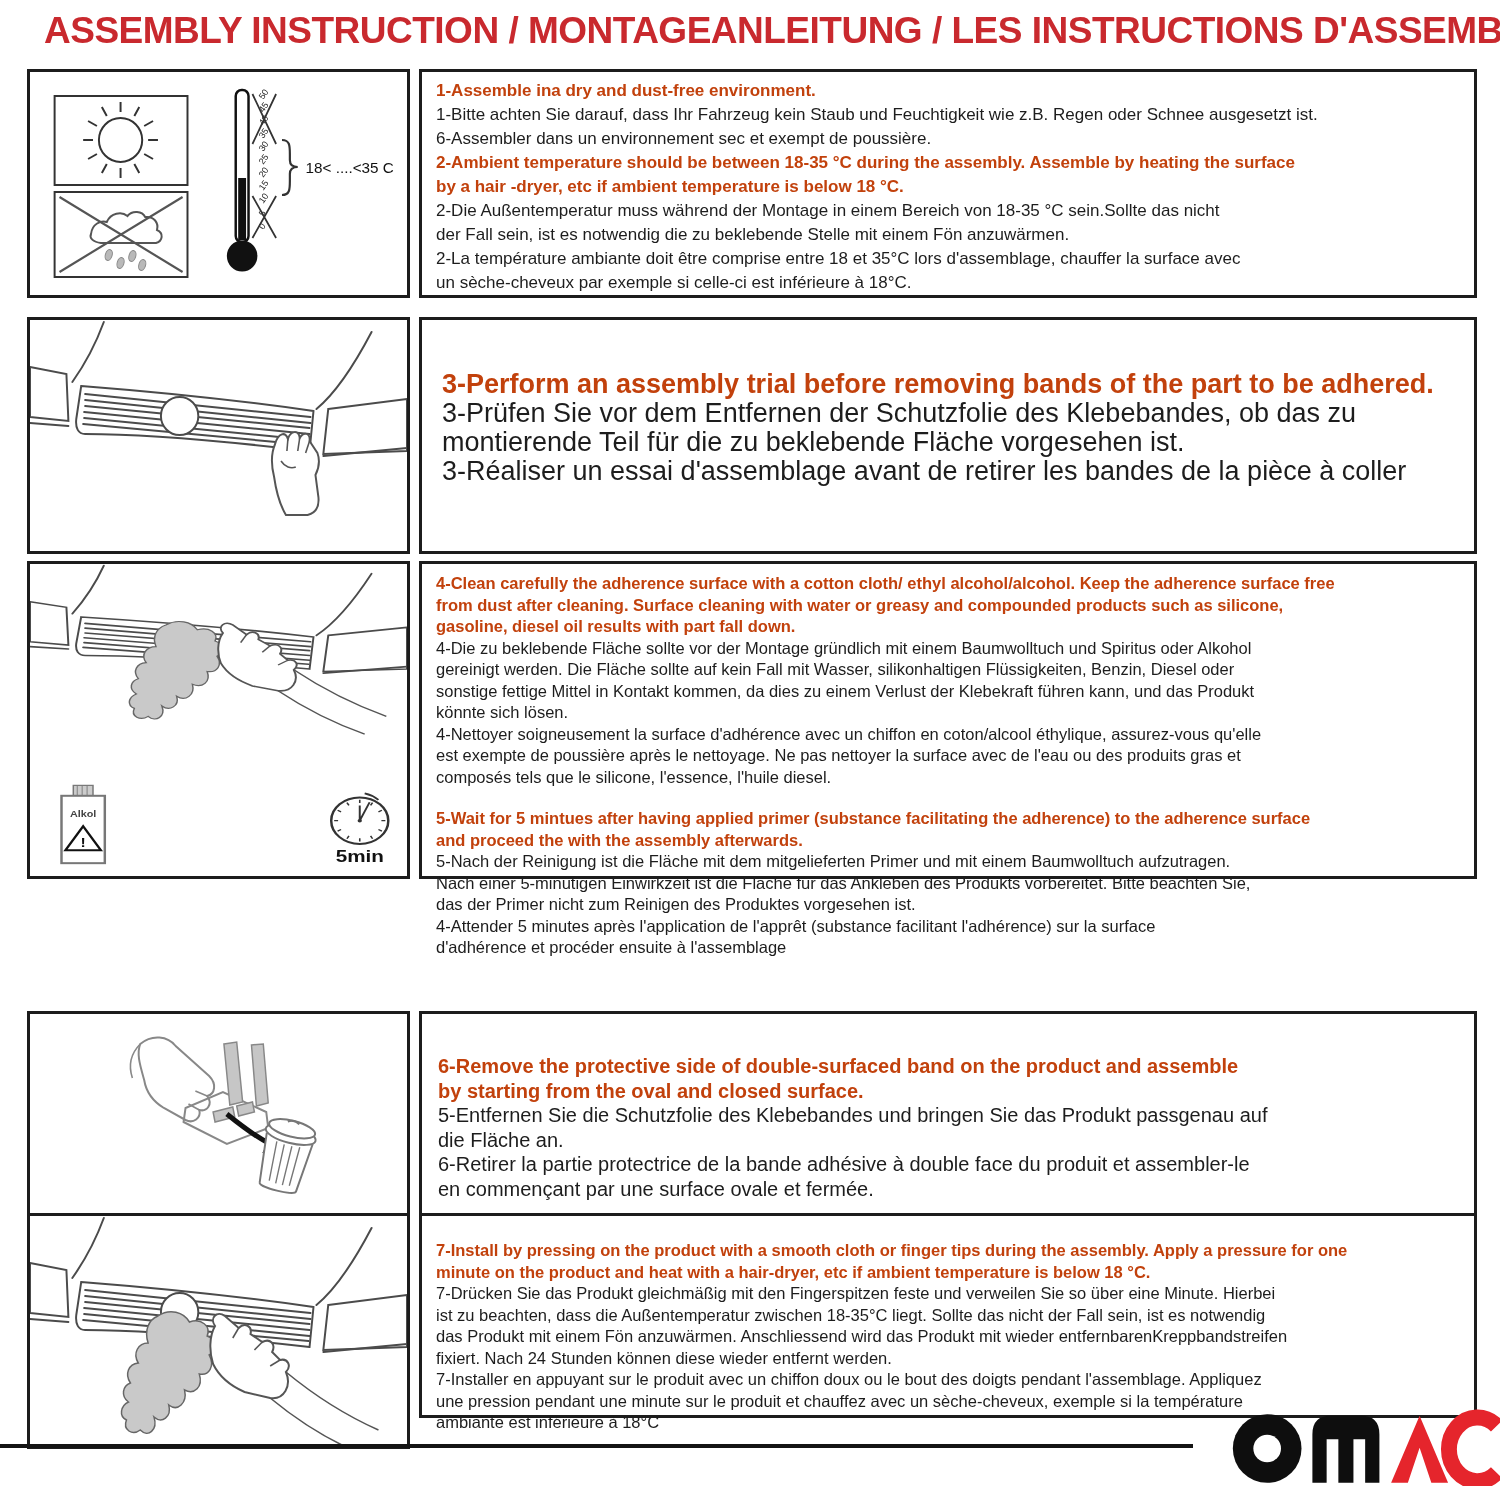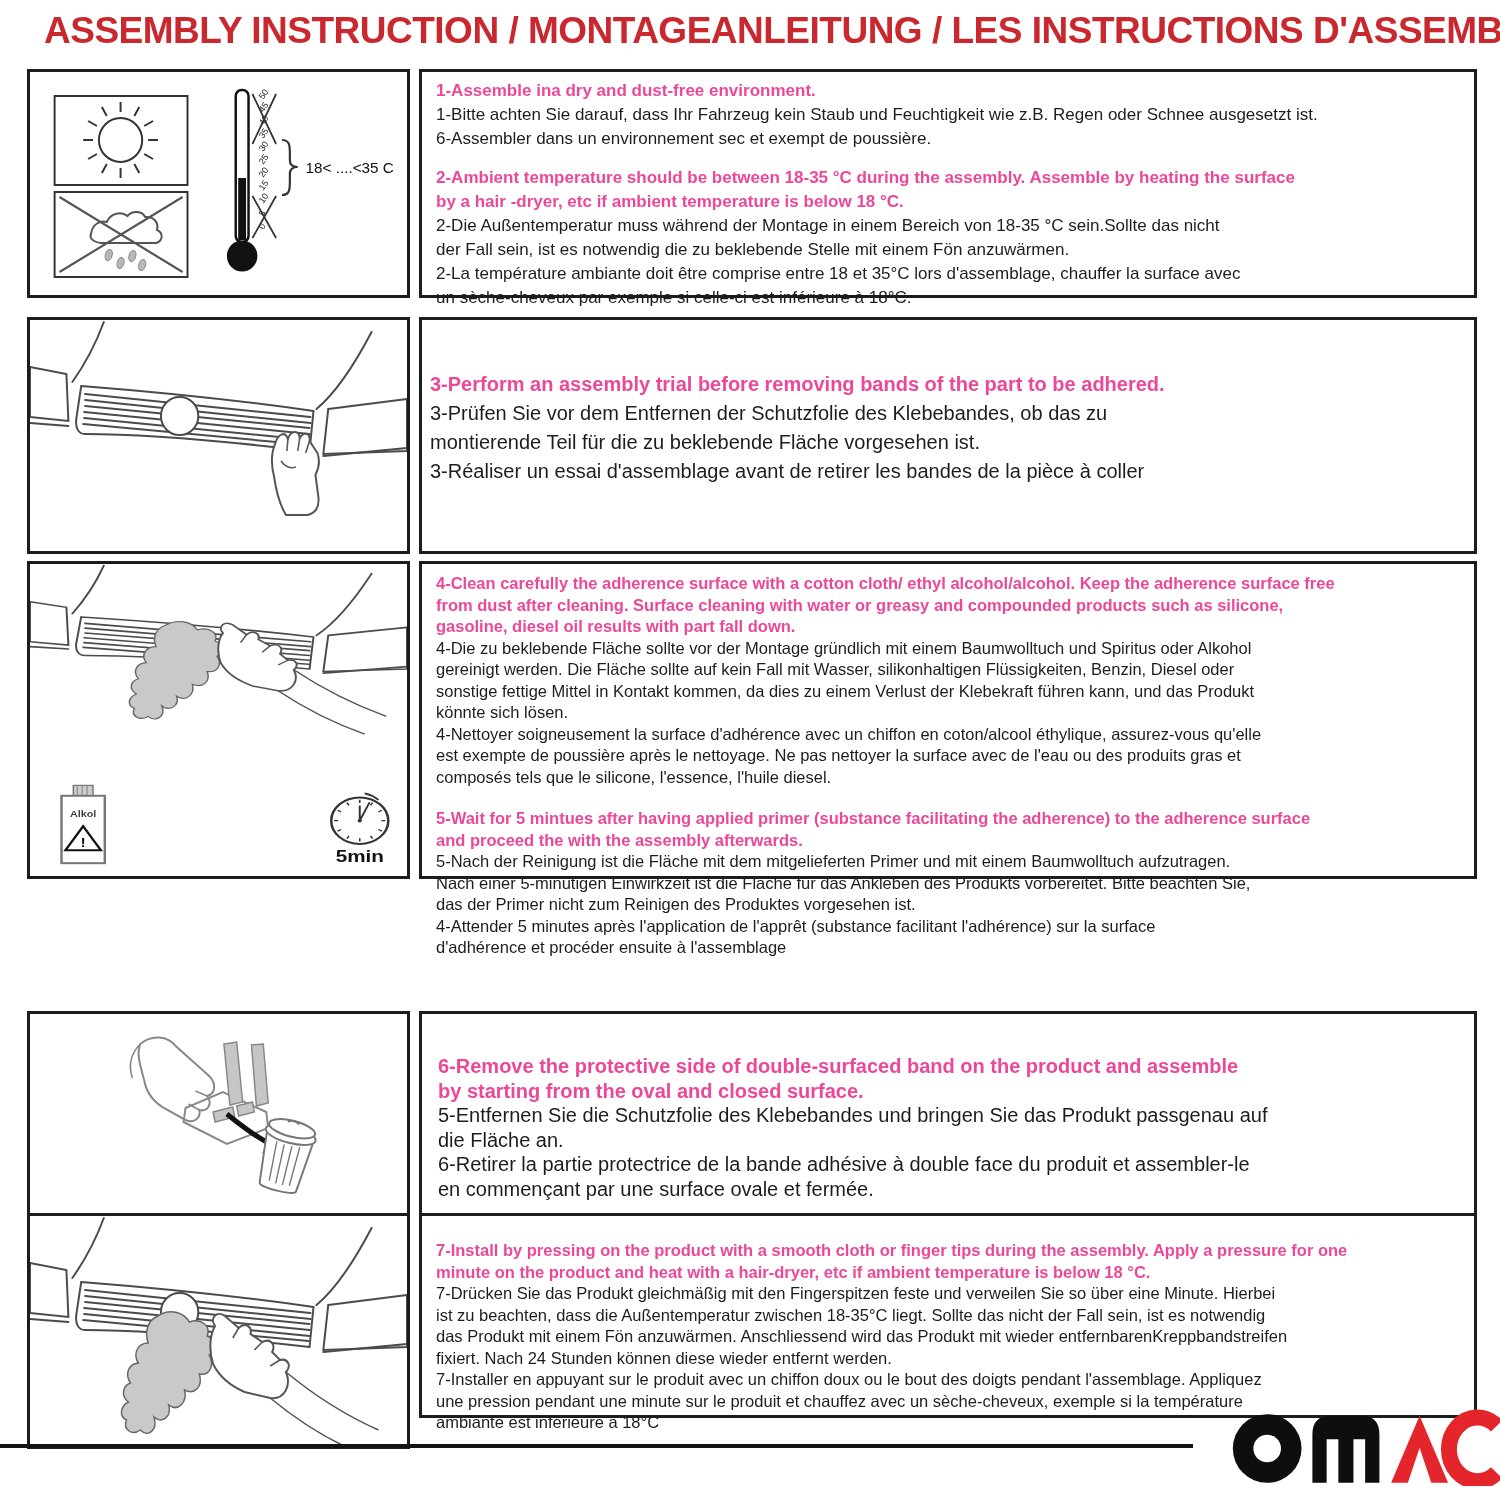--- a/index.html
+++ b/index.html
@@ -18,24 +18,24 @@
   .r2{top:317px;height:237px;}
   .r3{top:561px;height:318px;}
   .r4{top:963px;height:243px;margin-top:48px;}
   .r5{top:1213px;height:236px;}
   .r5t{top:1213px;height:205px;}
 
   .figbox svg{position:absolute;left:0;top:0;width:100%;height:100%;}
   svg text{font-family:"Liberation Sans",sans-serif;}
 
   .txt p{margin:0;white-space:pre-line;}
-  .b{font-weight:700;color:#ec4899;}
+  .b{font-weight:700;color:#c2410c;}
   .sec1{font-size:17px;line-height:24px;padding:7px 14px;}
-  .sec1 .gap{margin-top:15px;}
-  .sec2{font-size:20px;line-height:29px;padding:50px 20px 0 8px;}
+  .sec1 .gap{}
+  .sec2{font-size:27px;line-height:29px;padding:50px 20px 0 20px;}
   .sec3{font-size:16.5px;line-height:21.5px;padding:9px 14px;}
   .sec3 .gap{margin-top:20px;}
   .sec4{font-size:20px;line-height:24.5px;padding:40px 20px 0 16px;}
   .sec5{font-size:16.5px;line-height:21.5px;padding:24px 14px;}
 
   .footer-rule{position:absolute;left:0;top:1444px;width:1193px;height:4px;background:#141414;}
   .logo{position:absolute;left:1232px;top:1406px;width:268px;height:80px;}
 </style>
 </head>
 <body>

